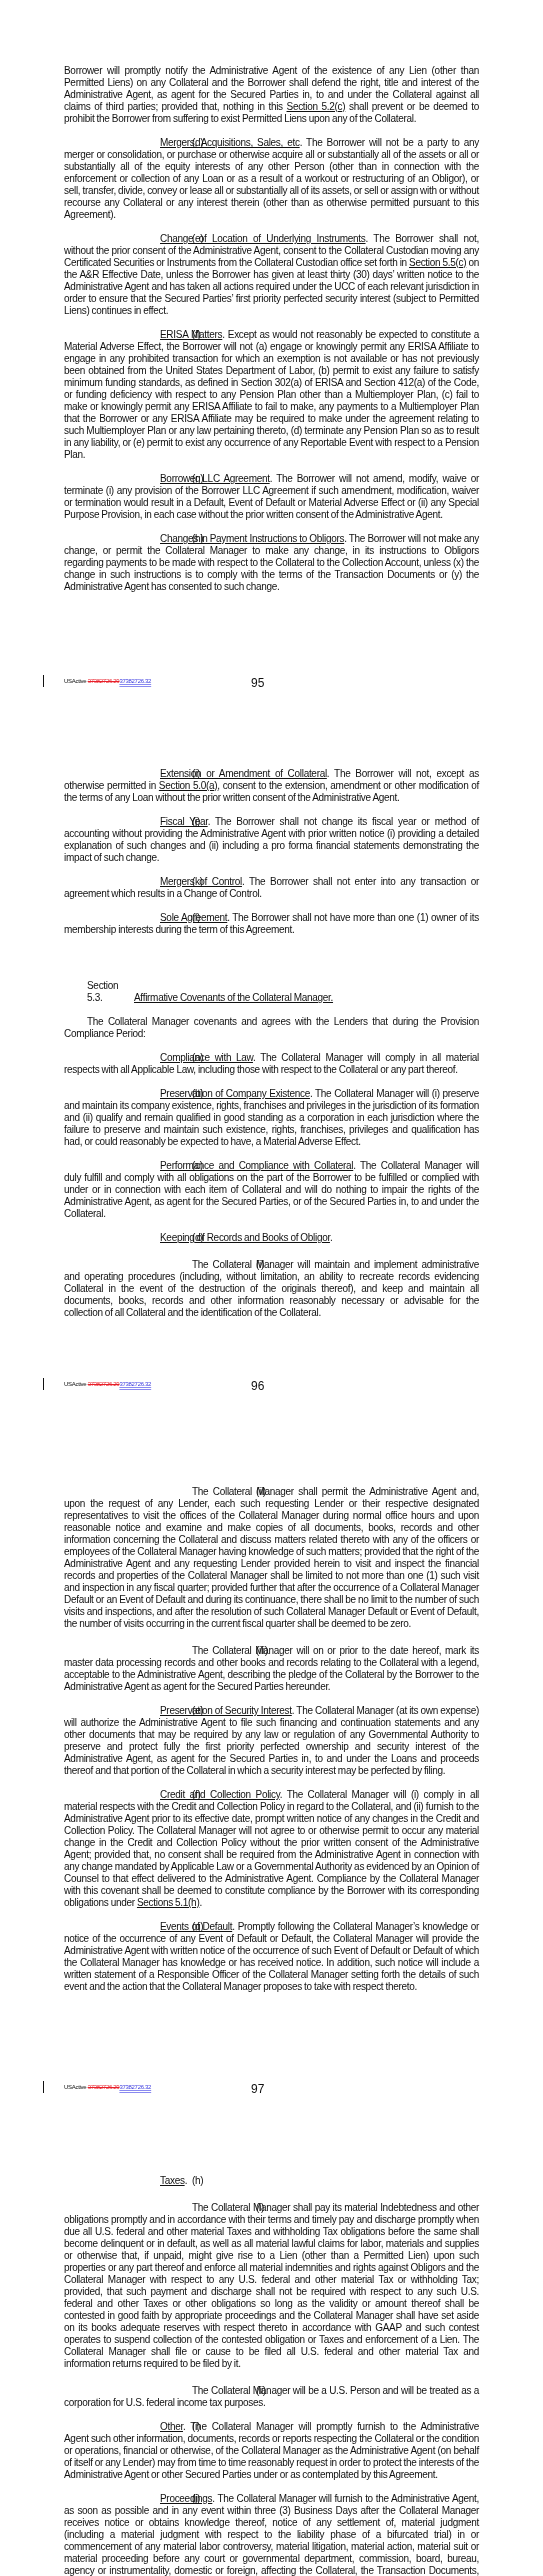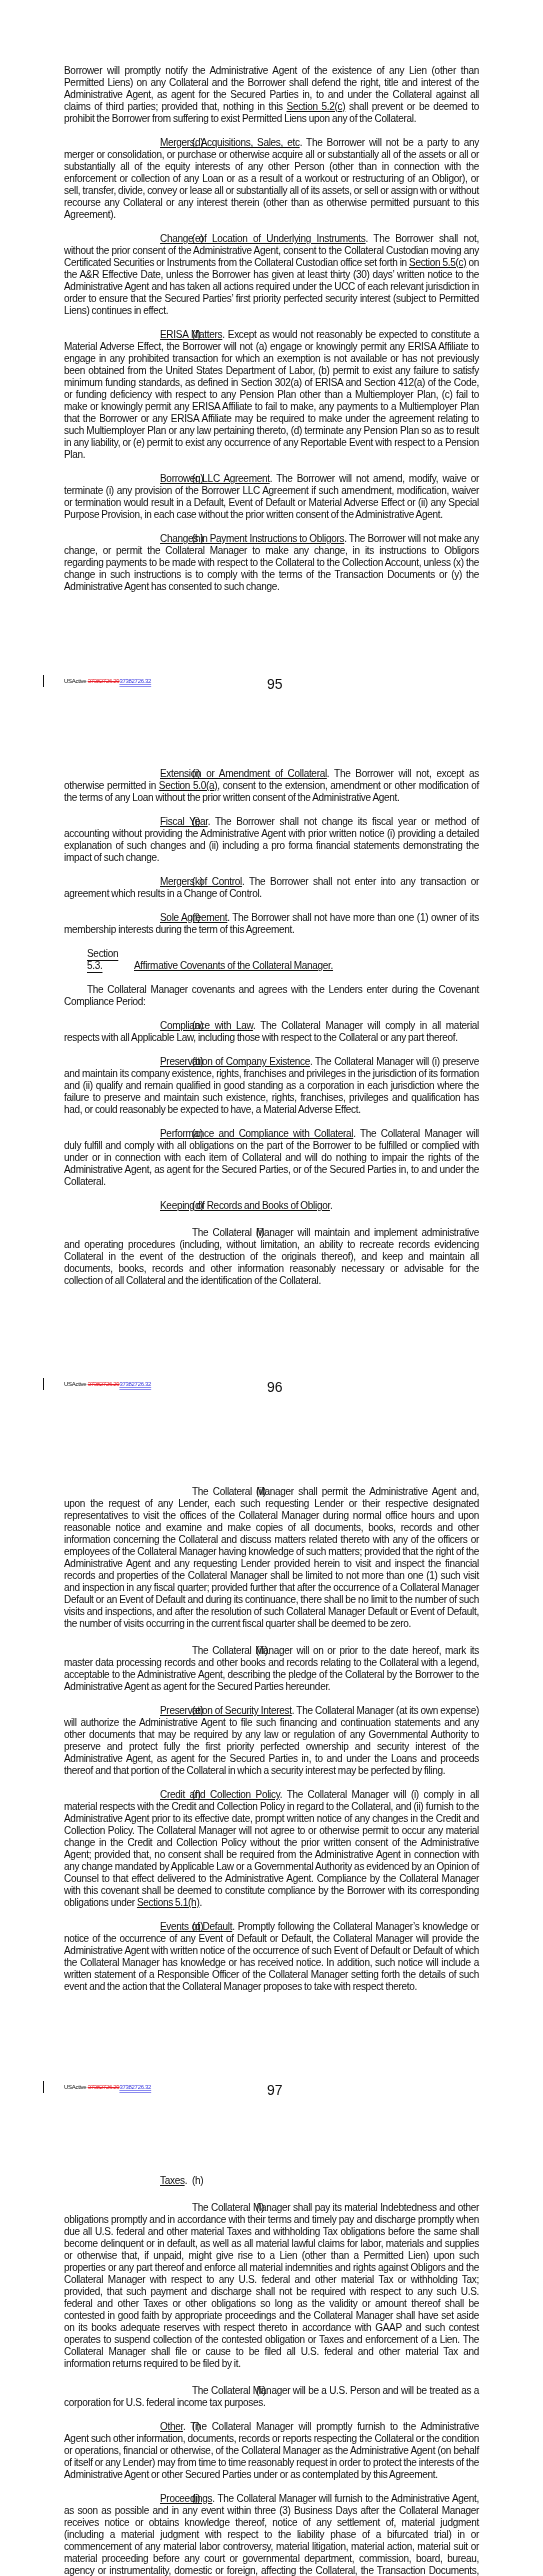--- a/index.html
+++ b/index.html
@@ -10,28 +10,28 @@
              font-size: 10px; line-height: 12px; letter-spacing: -0.3px; word-spacing: -0.3px; }
   .para { margin: 0 0 12px 0; text-align: justify; }
   .para .lbl { display: inline-block; }
   .ind1 { text-indent: 64px; }
   .ind1 .lbl { width: 32px; }
   .ind2 { text-indent: 96px; margin-top: 15px; }
   .ind2 .lbl { width: 32px; }
   .ind-p { text-indent: 23px; }
   .u { text-decoration: underline; text-underline-offset: 1px; }
   .sec-head { margin: 0 0 12px 23px; }
-  .sec-head .sec-num { display: inline-block; width: 47px; text-decoration: underline; text-underline-offset: 2.6px; }
+  .sec-head .sec-num { display: inline-block; width: 47px; text-underline-offset: 2.6px; margin-top: 32px; }
   .sec-head .sec-title { text-decoration: underline; text-underline-offset: 1px; }
   .footer { position: absolute; left: 0; top: 676px; width: 544px; height: 11.3px; }
   .footer .bar { position: absolute; left: 43px; top: -1px; width: 1px; height: 12.4px; background: #111; }
   .footer .docid { position: absolute; left: 64px; top: 1.5px; font-size: 6px; letter-spacing: -0.3px; white-space: nowrap; }
   .footer .old { color: #e8202a; text-decoration: line-through; }
   .footer .new { color: #3a3adf; text-decoration: underline double; text-decoration-color: #8a8af0; }
-  .footer .pnum { position: absolute; left: 267px; top: 0; font-size: 14px; }
+  .footer .pnum { position: absolute; left: 251px; top: 0; font-size: 12px; }
 </style>
 </head>
 <body>
 
 <div class="page" style="top:0px;">
   <div class="content">
     <p class="para"><span>Borrower will promptly notify the Administrative Agent of the existence of any Lien (other than Permitted Liens) on any Collateral and the Borrower shall defend the right, title and interest of the Administrative Agent, as agent for the Secured Parties in, to and under the Collateral against all claims of third parties; provided that, nothing in this </span><span class="u">Section 5.2(c)</span><span> shall prevent or be deemed to prohibit the Borrower from suffering to exist Permitted Liens upon any of the Collateral.</span></p>
     <p class="para ind1"><span class="lbl">(d)</span><span class="u">Mergers, Acquisitions, Sales, etc</span><span>.  The Borrower will not be a party to any merger or consolidation, or purchase or otherwise acquire all or substantially all of the assets or all or substantially all of the equity interests of any other Person (other than in connection with the enforcement or collection of any Loan or as a result of a workout or restructuring of an Obligor), or sell, transfer, divide, convey or lease all or substantially all of its assets, or sell or assign with or without recourse any Collateral or any interest therein (other than as otherwise permitted pursuant to this Agreement).</span></p>
     <p class="para ind1"><span class="lbl">(e)</span><span class="u">Change of Location of Underlying Instruments</span><span>.  The Borrower shall not, without the prior consent of the Administrative Agent, consent to the Collateral Custodian moving any Certificated Securities or Instruments from the Collateral Custodian office set forth in </span><span class="u">Section 5.5(c)</span><span> on the A&amp;R Effective Date, unless the Borrower has given at least thirty (30) days’ written notice to the Administrative Agent and has taken all actions required under the UCC of each relevant jurisdiction in order to ensure that the Secured Parties’ first priority perfected security interest (subject to Permitted Liens) continues in effect.</span></p>
     <p class="para ind1"><span class="lbl">(f)</span><span class="u">ERISA Matters</span><span>.  Except as would not reasonably be expected to constitute a Material Adverse Effect, the Borrower will not (a) engage or knowingly permit any ERISA Affiliate to engage in any prohibited transaction for which an exemption is not available or has not previously been obtained from the United States Department of Labor, (b) permit to exist any failure to satisfy minimum funding standards, as defined in Section 302(a) of ERISA and Section 412(a) of the Code, or funding deficiency with respect to any Pension Plan other than a Multiemployer Plan, (c) fail to make or knowingly permit any ERISA Affiliate to fail to make, any payments to a Multiemployer Plan that the Borrower or any ERISA Affiliate may be required to make under the agreement relating to such Multiemployer Plan or any law pertaining thereto, (d) terminate any Pension Plan so as to result in any liability, or (e) permit to exist any occurrence of any Reportable Event with respect to a Pension Plan.</span></p>
@@ -45,21 +45,21 @@
   </div>
 </div>
 
 <div class="page" style="top:703px;">
   <div class="content">
     <p class="para ind1"><span class="lbl">(i)</span><span class="u">Extension or Amendment of Collateral</span><span>.  The Borrower will not, except as otherwise permitted in </span><span class="u">Section 5.0(a)</span><span>, consent to the extension, amendment or other modification of the terms of any Loan without the prior written consent of the Administrative Agent.</span></p>
     <p class="para ind1"><span class="lbl">(j)</span><span class="u">Fiscal Year</span><span>.  The Borrower shall not change its fiscal year or method of accounting without providing the Administrative Agent with prior written notice (i) providing a detailed explanation of such changes and (ii) including a pro forma financial statements demonstrating the impact of such change.</span></p>
     <p class="para ind1"><span class="lbl">(k)</span><span class="u">Mergers of Control</span><span>.  The Borrower shall not enter into any transaction or agreement which results in a Change of Control.</span></p>
     <p class="para ind1"><span class="lbl">(l)</span><span class="u">Sole Agreement</span><span>.  The Borrower shall not have more than one (1) owner of its membership interests during the term of this Agreement.</span></p>
     <p class="sec-head"><span class="sec-num">Section 5.3.</span><span class="sec-title">Affirmative Covenants of the Collateral Manager.</span></p>
-    <p class="para ind-p">The Collateral Manager covenants and agrees with the Lenders enter during the Covenant Compliance Period:</p>
+    <p class="para ind-p">The Collateral Manager covenants and agrees with the Lenders that during the Provision Compliance Period:</p>
     <p class="para ind1"><span class="lbl">(a)</span><span class="u">Compliance with Law</span><span>.  The Collateral Manager will comply in all material respects with all Applicable Law, including those with respect to the Collateral or any part thereof.</span></p>
     <p class="para ind1"><span class="lbl">(b)</span><span class="u">Preservation of Company Existence</span><span>.  The Collateral Manager will (i) preserve and maintain its company existence, rights, franchises and privileges in the jurisdiction of its formation and (ii) qualify and remain qualified in good standing as a corporation in each jurisdiction where the failure to preserve and maintain such existence, rights, franchises, privileges and qualification has had, or could reasonably be expected to have, a Material Adverse Effect.</span></p>
     <p class="para ind1"><span class="lbl">(c)</span><span class="u">Performance and Compliance with Collateral</span><span>.  The Collateral Manager will duly fulfill and comply with all obligations on the part of the Borrower to be fulfilled or complied with under or in connection with each item of Collateral and will do nothing to impair the rights of the Administrative Agent, as agent for the Secured Parties, or of the Secured Parties in, to and under the Collateral.</span></p>
     <p class="para ind1"><span class="lbl">(d)</span><span class="u">Keeping of Records and Books of Obligor</span><span>.</span></p>
     <p class="para ind2"><span class="lbl">(i)</span><span>The Collateral Manager will maintain and implement administrative and operating procedures (including, without limitation, an ability to recreate records evidencing Collateral in the event of the destruction of the originals thereof), and keep and maintain all documents, books, records and other information reasonably necessary or advisable for the collection of all Collateral and the identification of the Collateral.</span></p>
   </div>
   <div class="footer">
     <div class="bar"></div>
     <div class="docid"><span>USActive </span><span class="old">37382726.29</span><span class="new">37382726.32</span></div>
     <div class="pnum">96</div>

